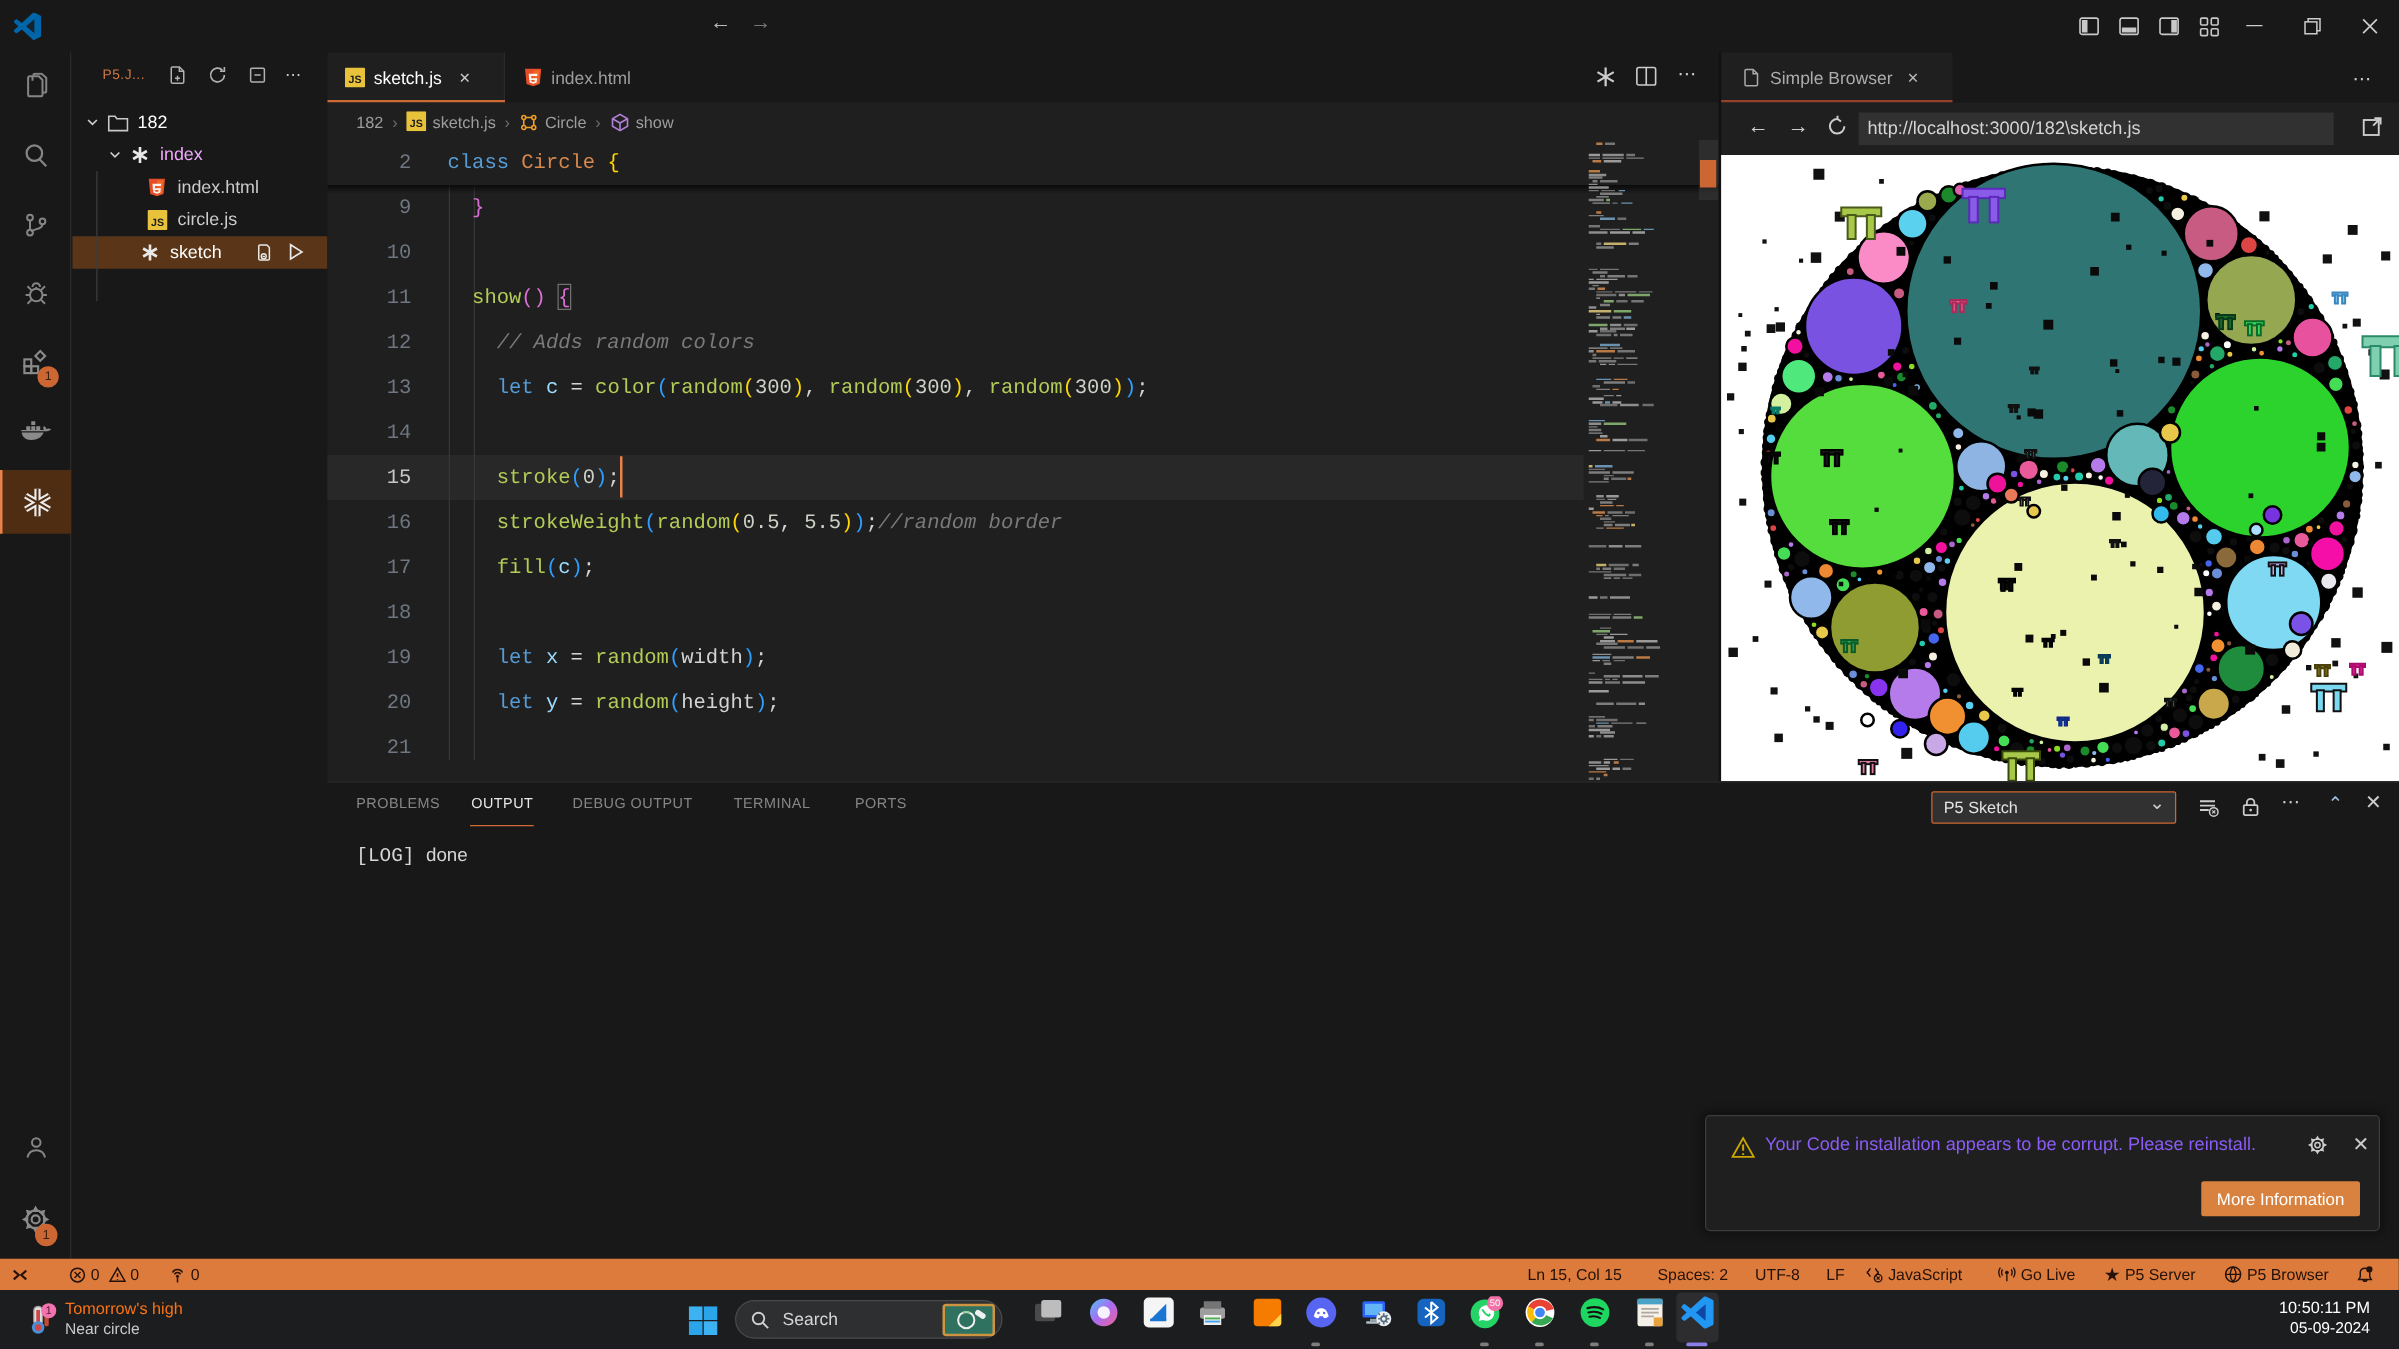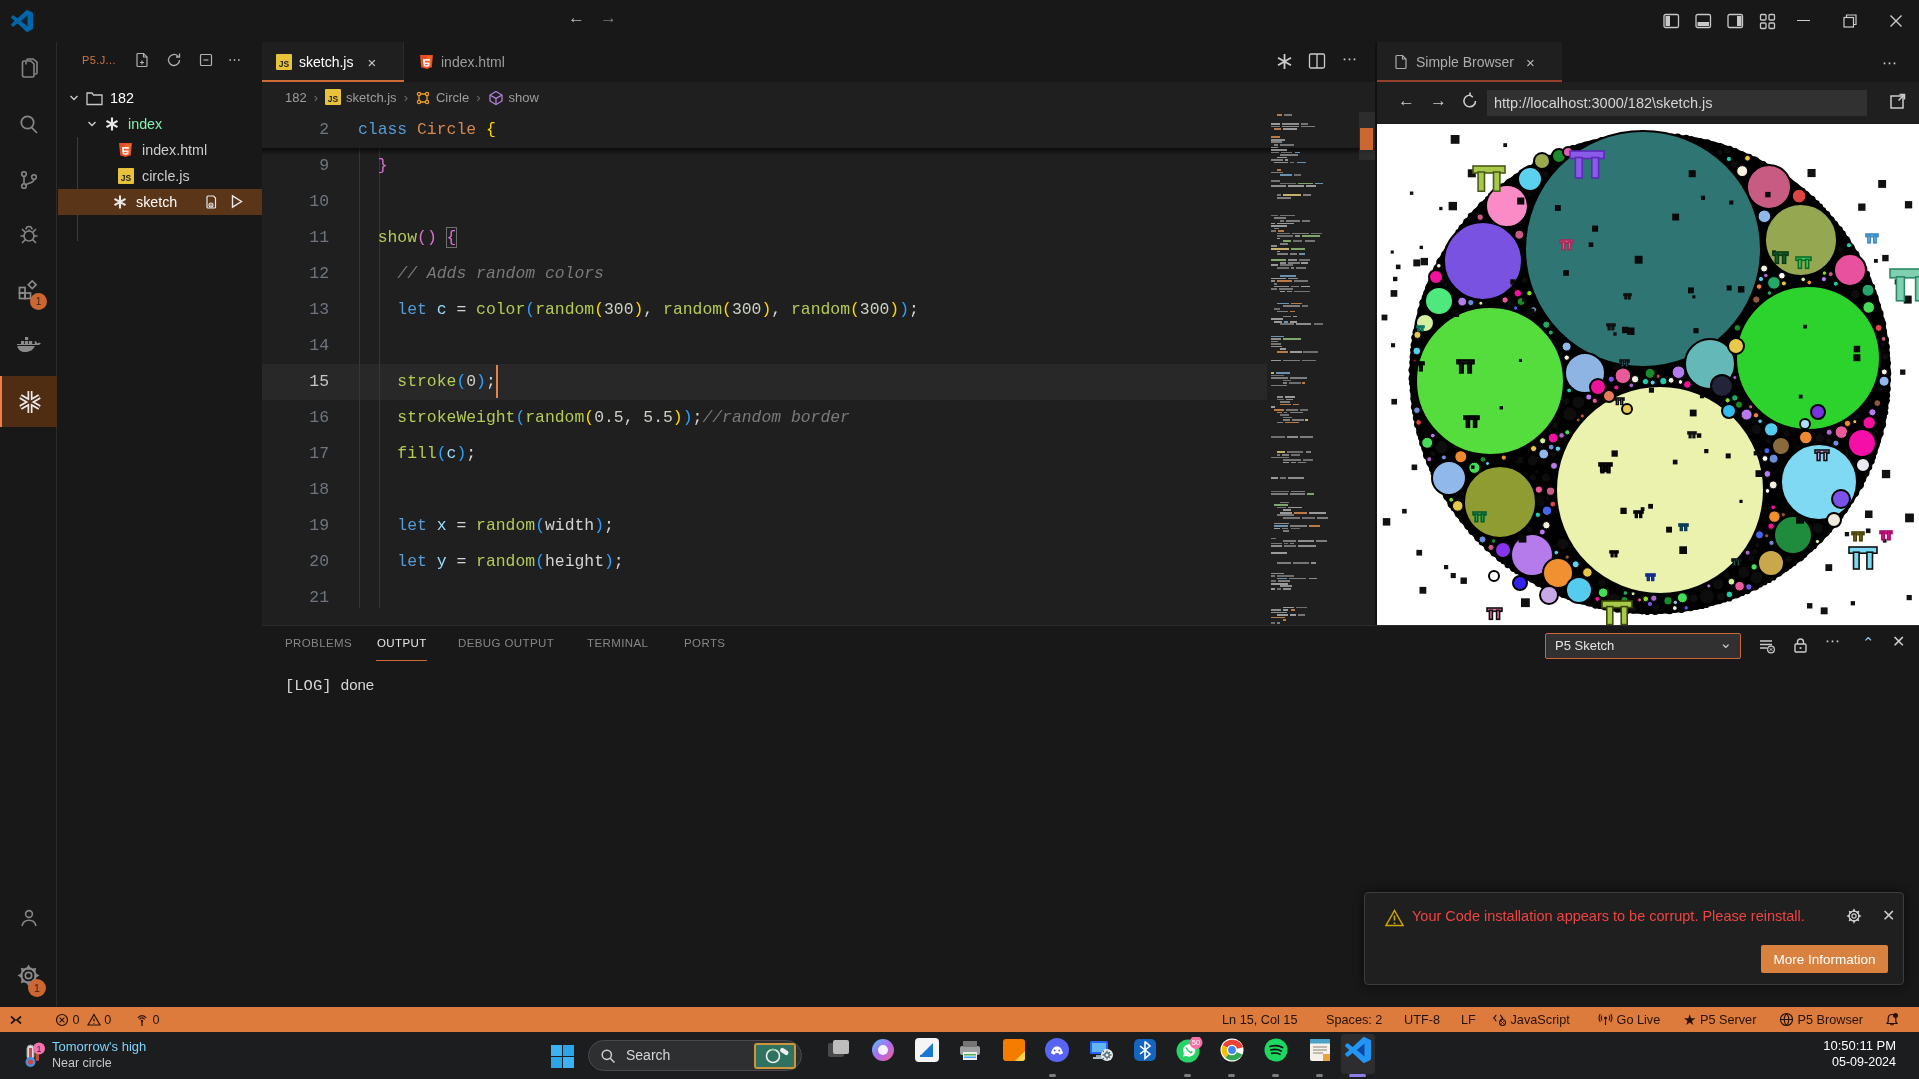--- a/index.html
+++ b/index.html
@@ -206,21 +206,21 @@
           <path d="M2.5 4 6 7.5 9.5 4" fill="none" stroke="#cccccc" stroke-width="1.4"></path>
         </svg>
       </span>
       <span style="width:20px;margin-left:2px">
         <svg width="17" height="15" viewBox="0 0 17 15" style="">
           <path d="M1 2h5l1.5 2H16v9.5H1z" fill="none" stroke="#c8c8c8" stroke-width="1.3"></path>
         </svg>
       </span>
       <span style="margin-left:4px">182</span>
     </div>
-    <div class="treerow" style="top:69px;color:#86efac">
+    <div class="treerow" style="top:69px;color:#f0abfc">
       <span style="margin-left:28px;width:16px">
         <svg width="12" height="12" viewBox="0 0 12 12" style="">
           <path d="M2.5 4 6 7.5 9.5 4" fill="none" stroke="#cccccc" stroke-width="1.4"></path>
         </svg>
       </span>
       <span style="width:20px;margin-left:2px">
         <svg width="16" height="16" viewBox="0 0 16 16" style="">
           <path d="M8 1.6v12.8M2.5 4.8l11 6.4M13.5 4.8l-11 6.4" stroke="#e8e8e8" stroke-width="2.1" fill="none"></path>
         </svg>
       </span>
@@ -1183,21 +1183,21 @@
       <svg width="28" height="28" viewBox="0 0 28 28" style="">
         <rect x="7" y="4" width="7" height="15" rx="3.5" fill="#ddd" stroke="#999"></rect>
         <rect x="9" y="7" width="3" height="11" fill="#d04545"></rect>
         <circle cx="10.5" cy="21" r="5" fill="#4a90d9"></circle>
         <circle cx="10.5" cy="21" r="2.6" fill="#d04545"></circle>
         <rect x="15.5" y="9" width="3.5" height="11" rx="1.5" fill="#c44836"></rect>
         <circle cx="19" cy="7.5" r="6" fill="#f273ad"></circle>
         <text x="19" y="10.5" font-size="9" fill="#5a1a35" text-anchor="middle" font-family="Liberation Sans">1</text>
       </svg>
     </div>
-    <div class="abs" style="left:52px;top:7px;color:#7dd3fc;font-size:13px">Tomorrow's high</div>
+    <div class="abs" style="left:52px;top:7px;color:#f97316;font-size:13px">Tomorrow's high</div>
     <div class="abs" style="left:52px;top:24px;color:#c8c8c8;font-size:12.5px">Near circle</div>
     <div class="abs" style="left:551px;top:13px">
       <svg width="23" height="23" viewBox="0 0 23 23" style="">
         <rect x="0" y="0" width="11" height="11" fill="#3db2f2"></rect>
         <rect x="12" y="0" width="11" height="11" fill="#2aa5ea"></rect>
         <rect x="0" y="12" width="11" height="11" fill="#2aa5ea"></rect>
         <rect x="12" y="12" width="11" height="11" fill="#3db2f2"></rect>
       </svg>
     </div>
     <div class="abs" style="left:588px;top:8px;width:214px;height:31px;background:#2e2f31;border:1px solid #4a4a4c;border-radius:16px">
@@ -1329,21 +1329,21 @@
     <div class="runbar" style="left:1349px;width:17px;background:#8a7fe8"></div>
     <div class="abs" style="right:23px;top:6px;color:#fff;font-size:13px;text-align:right;line-height:16px">10:50:11 PM<br><span style="font-size:12.5px">05-09-2024</span></div>
   </div>
 <div id="toast">
  <div class="abs" style="left:20px;top:16px">
       <svg width="19" height="18" viewBox="0 0 19 18" style="">
         <path d="M9.5 1.5 18 16.5H1z" fill="none" stroke="#cca700" stroke-width="1.5"></path>
         <path d="M9.5 6.5v5M9.5 13.5v1.5" stroke="#cca700" stroke-width="1.6"></path>
       </svg>
     </div>
- <div class="abs" style="left:47px;top:15px;color:#ef4444">Your Code installation appears to be corrupt. Please reinstall.</div>
+ <div class="abs" style="left:47px;top:15px;color:#8b5cf6">Your Code installation appears to be corrupt. Please reinstall.</div>
  <div class="abs" style="left:480px;top:14px">
       <svg width="18" height="18" viewBox="0 0 18 18" style="">
         <g fill="none" stroke="#cccccc" stroke-width="1.2">
           <circle cx="9" cy="9" r="2.1"></circle>
           <path d="M9 2.6 10 4.4H8zM9 15.4 10 13.6H8zM2.6 9 4.4 8v2zM15.4 9 13.6 8v2zM4.5 4.5l1.9.5-1.4 1.4zM13.5 13.5l-1.9-.5 1.4-1.4zM13.5 4.5l-.5 1.9-1.4-1.4zM4.5 13.5l.5-1.9 1.4 1.4z"></path>
           <circle cx="9" cy="9" r="4.9"></circle>
         </g>
       </svg>
     </div>
  <div class="abs" style="left:517px;top:13px;color:#ccc;font-size:16px">✕</div>

